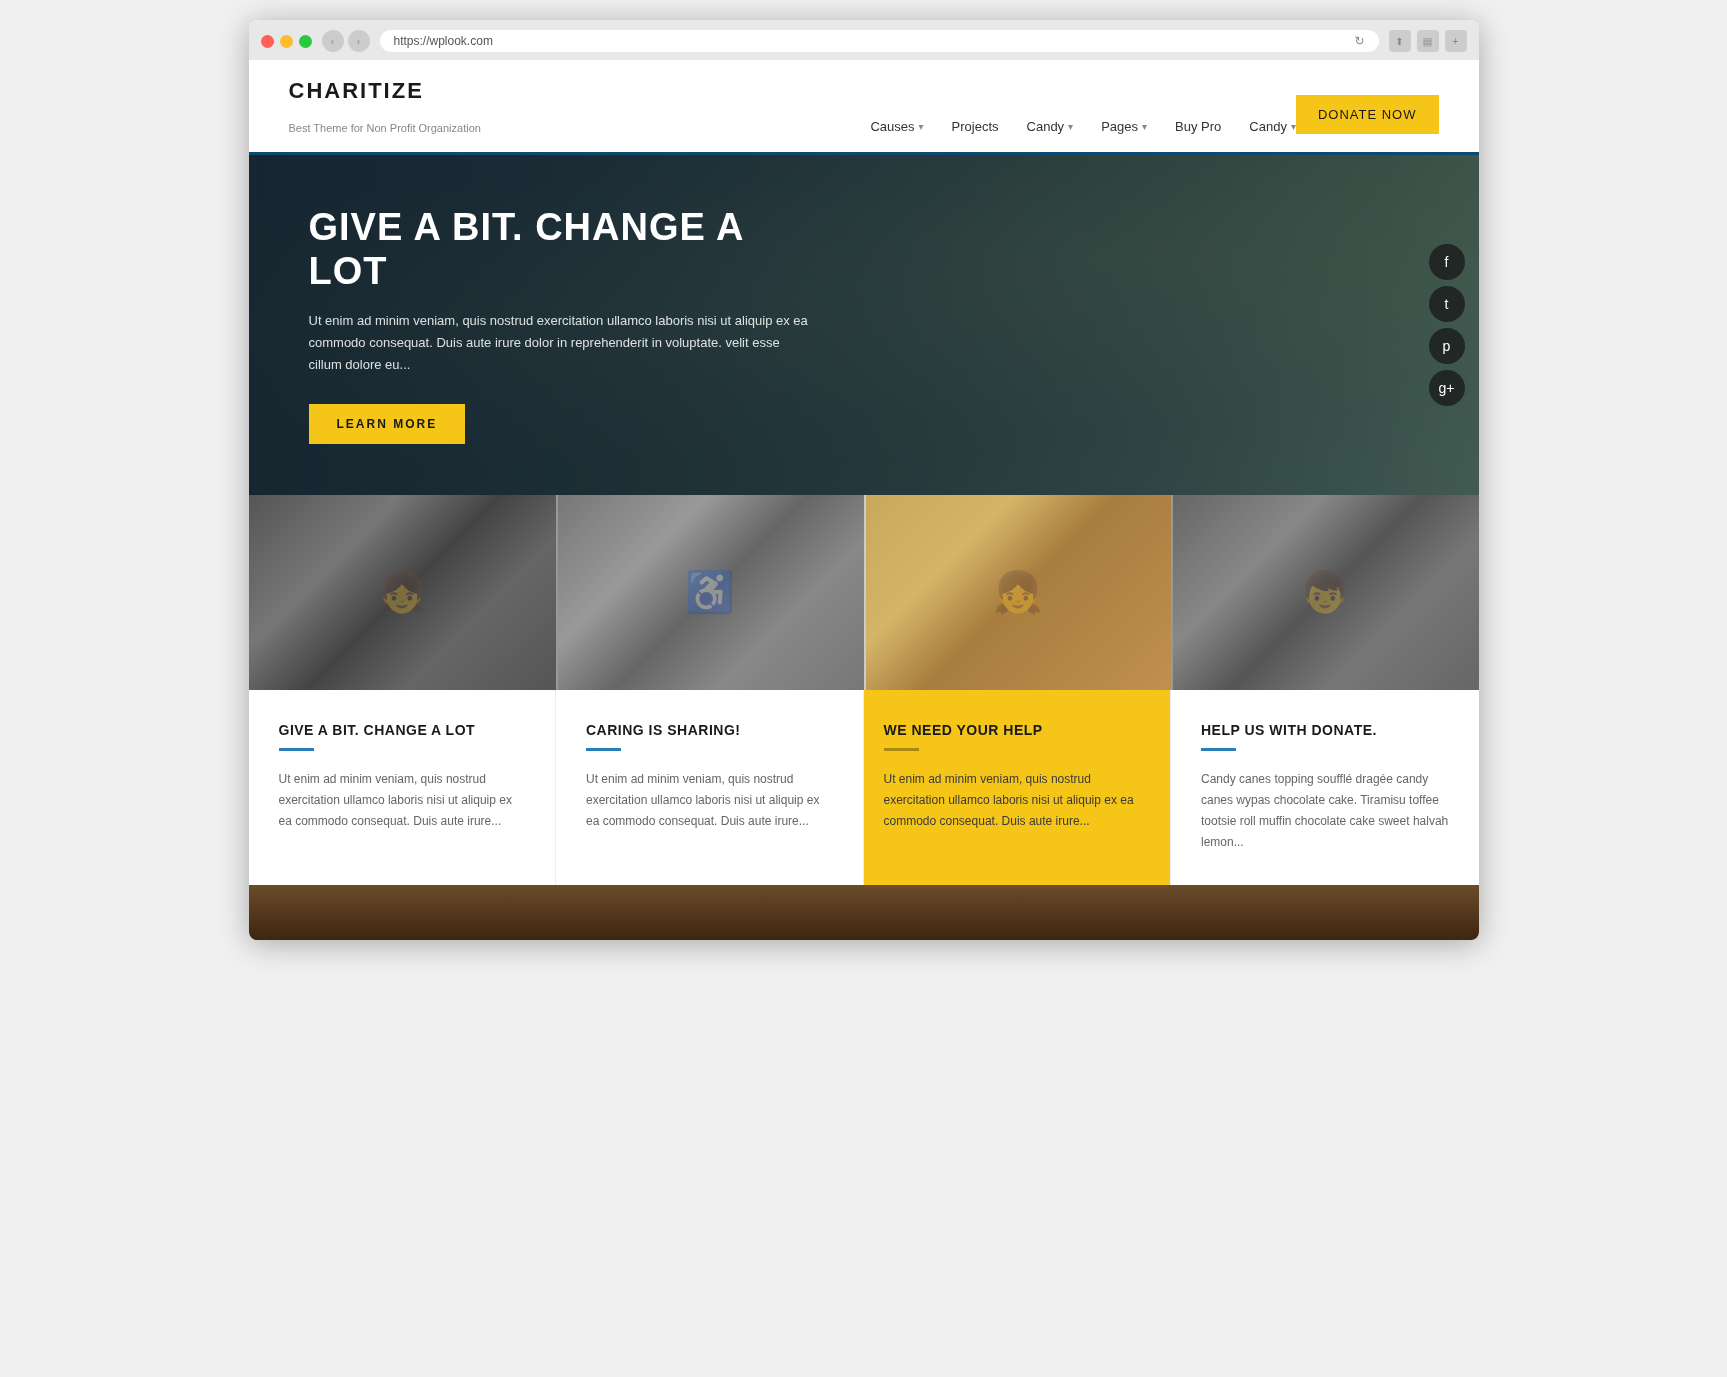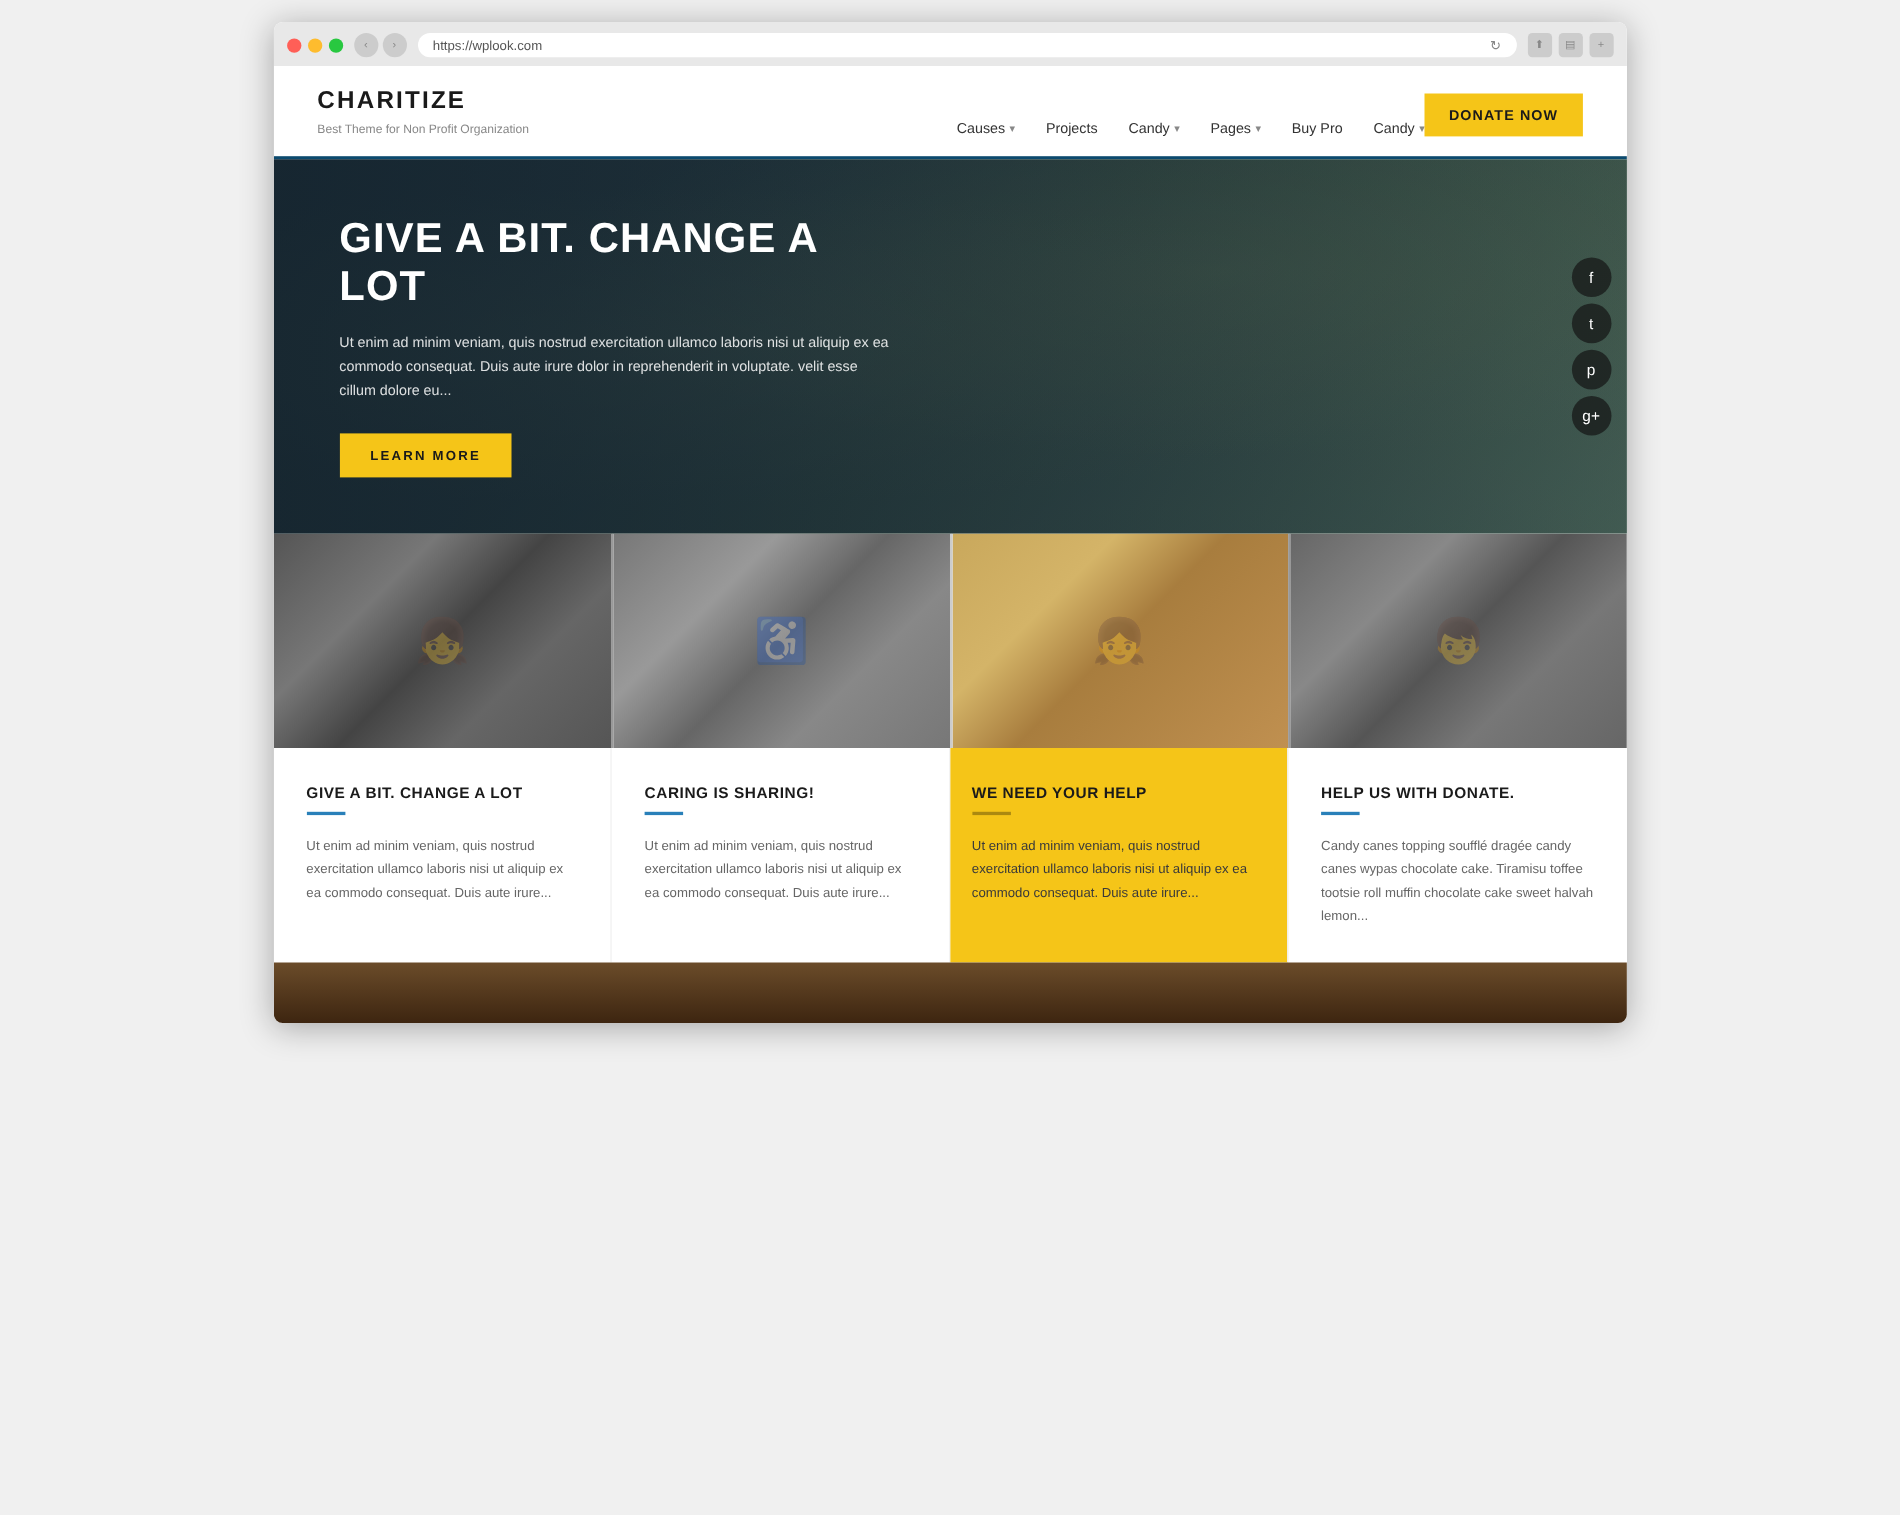--- a/index.html
+++ b/index.html
@@ -89,41 +89,41 @@
     .logo-title {
       font-size: 22px;
       font-weight: 900;
       color: #1a1a1a;
       letter-spacing: 2px;
       text-transform: uppercase;
     }
     .logo-subtitle {
       font-size: 11px;
       color: #888;
-      margin-top: 8px;
+      margin-top: 18px;
     }
     .site-nav {
       display: flex;
       align-items: center;
       gap: 28px;
     }
     .nav-item {
       font-size: 13px;
       color: #333;
       cursor: pointer;
       display: flex;
       align-items: center;
       gap: 4px;
     }
     .chevron { font-size: 10px; color: #888; }
     .donate-btn {
       background: #f5c518;
       color: #1a1a1a;
       font-size: 13px;
-      font-weight: 700;
+      font-weight: 400;
       padding: 12px 22px;
       border: none;
       cursor: pointer;
       letter-spacing: 1px;
       text-transform: uppercase;
     }
 
     
     .hero {
       position: relative;

